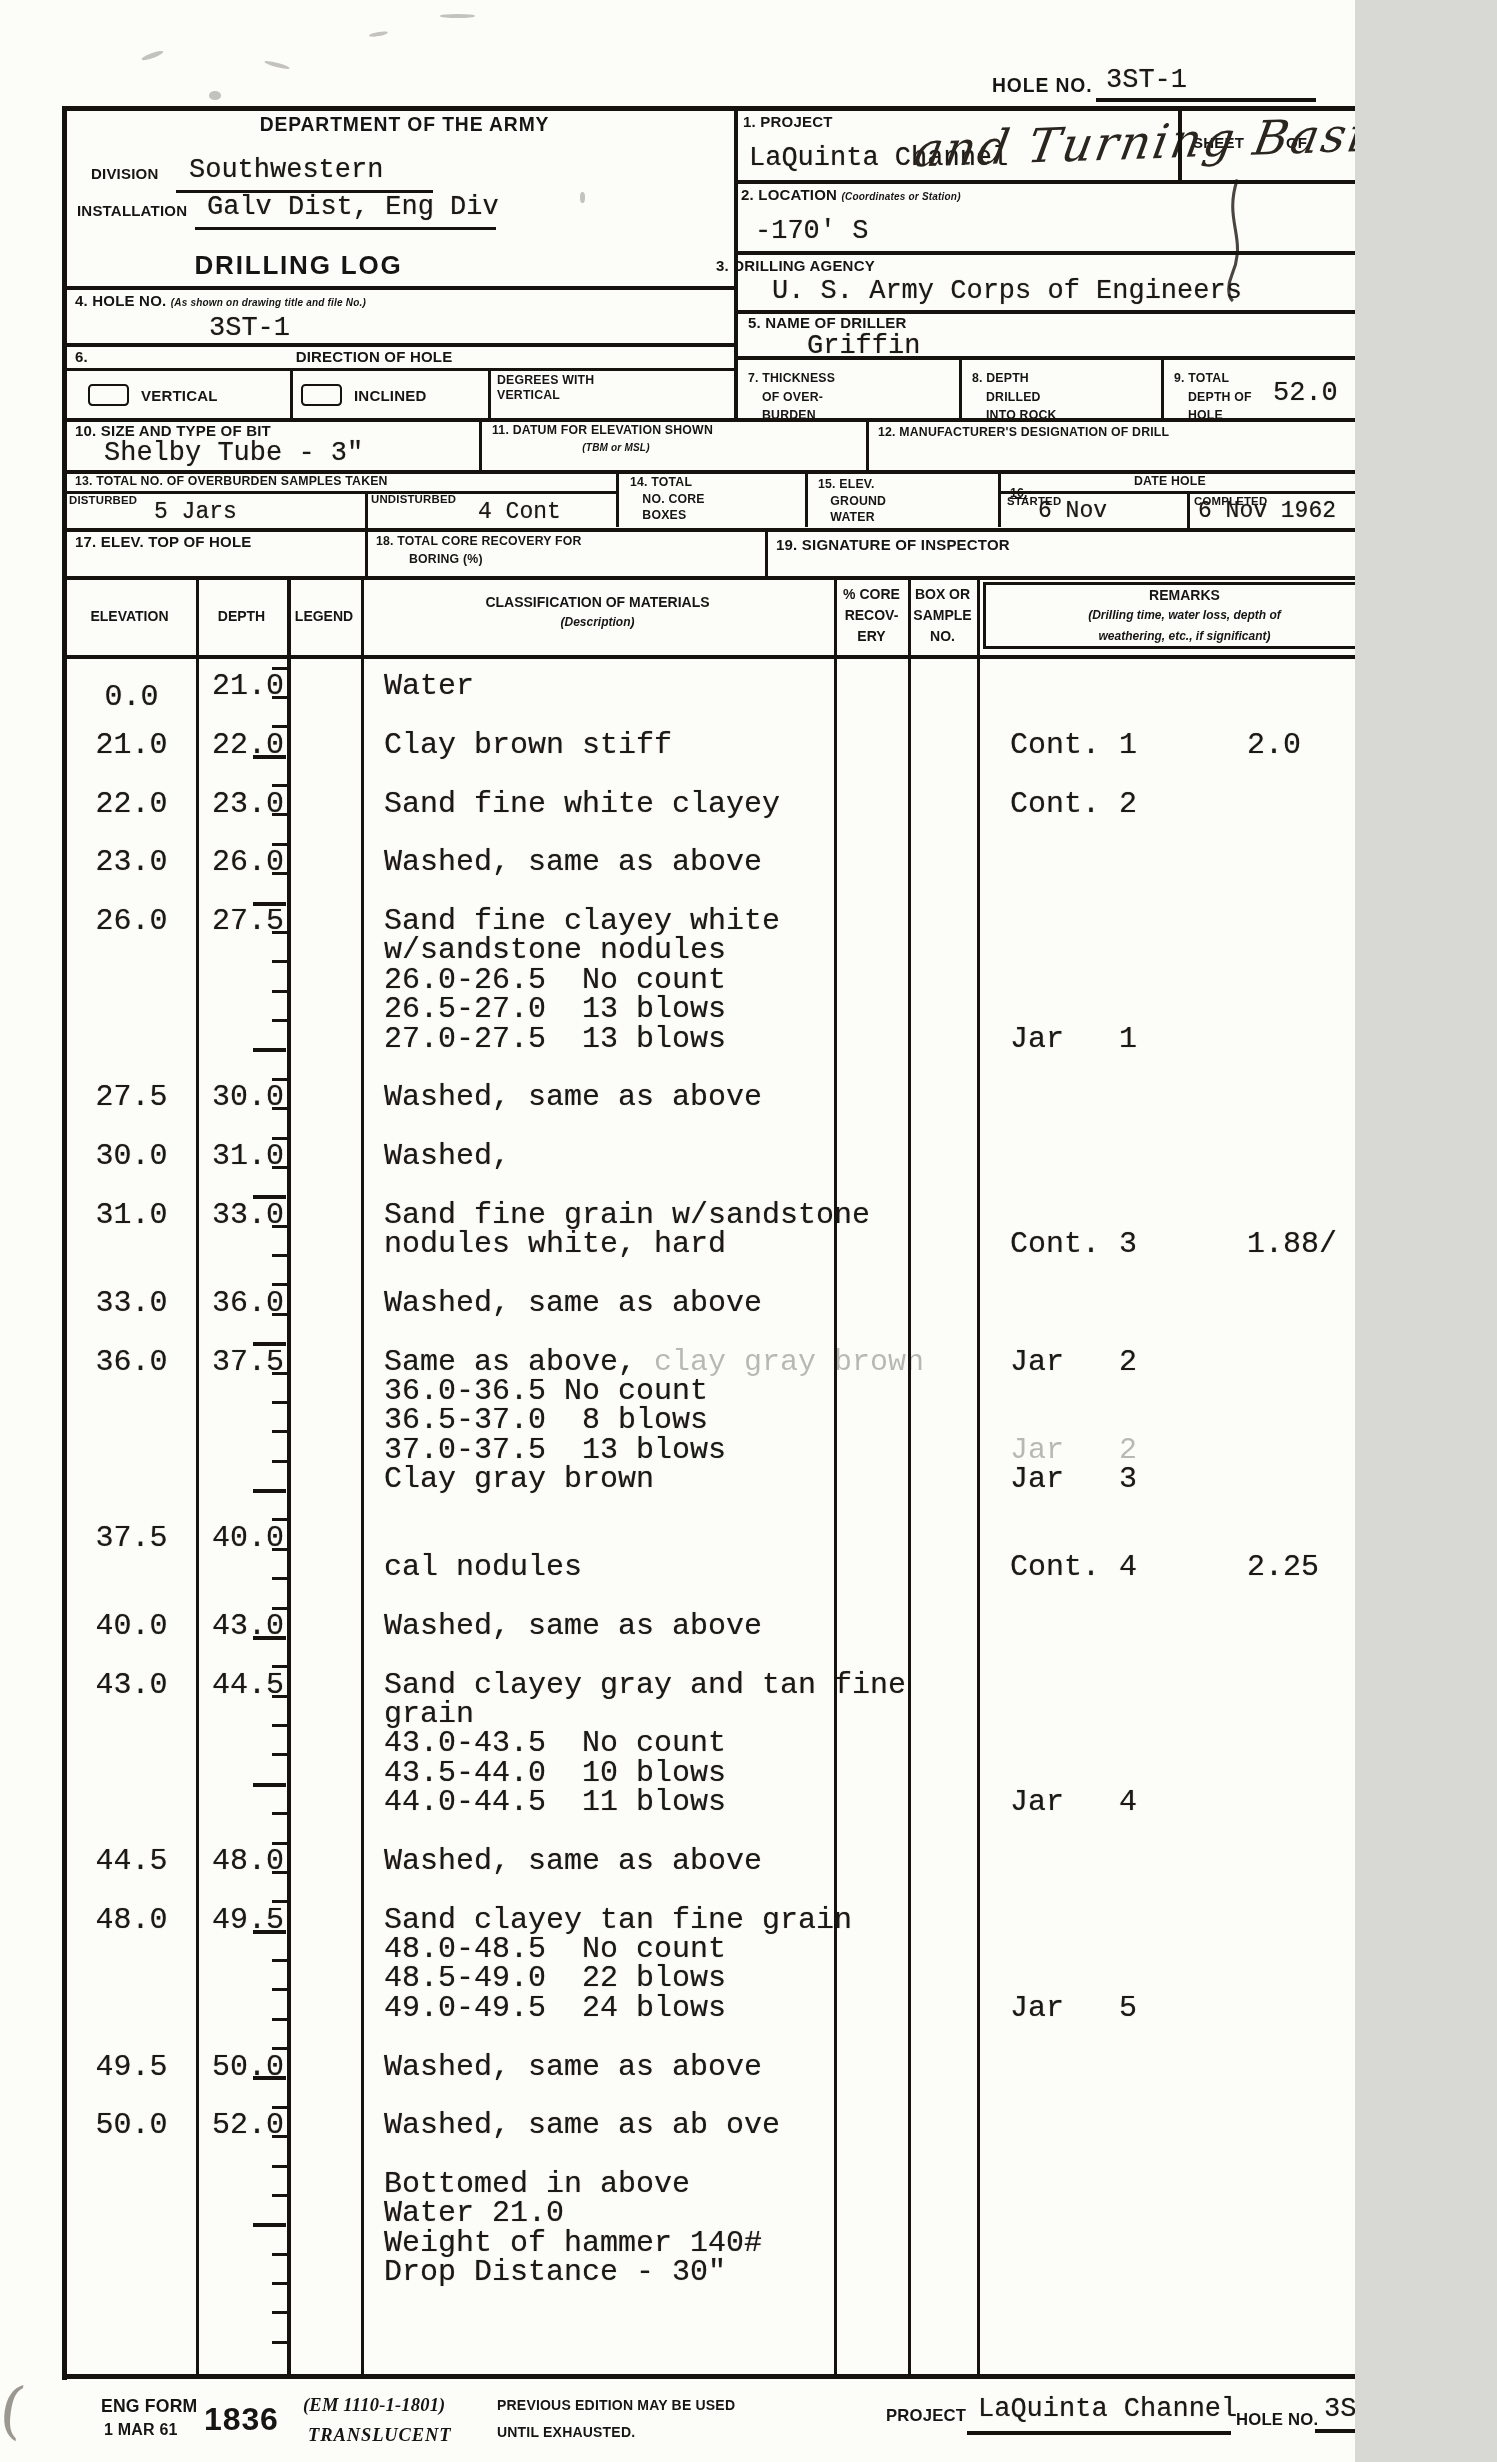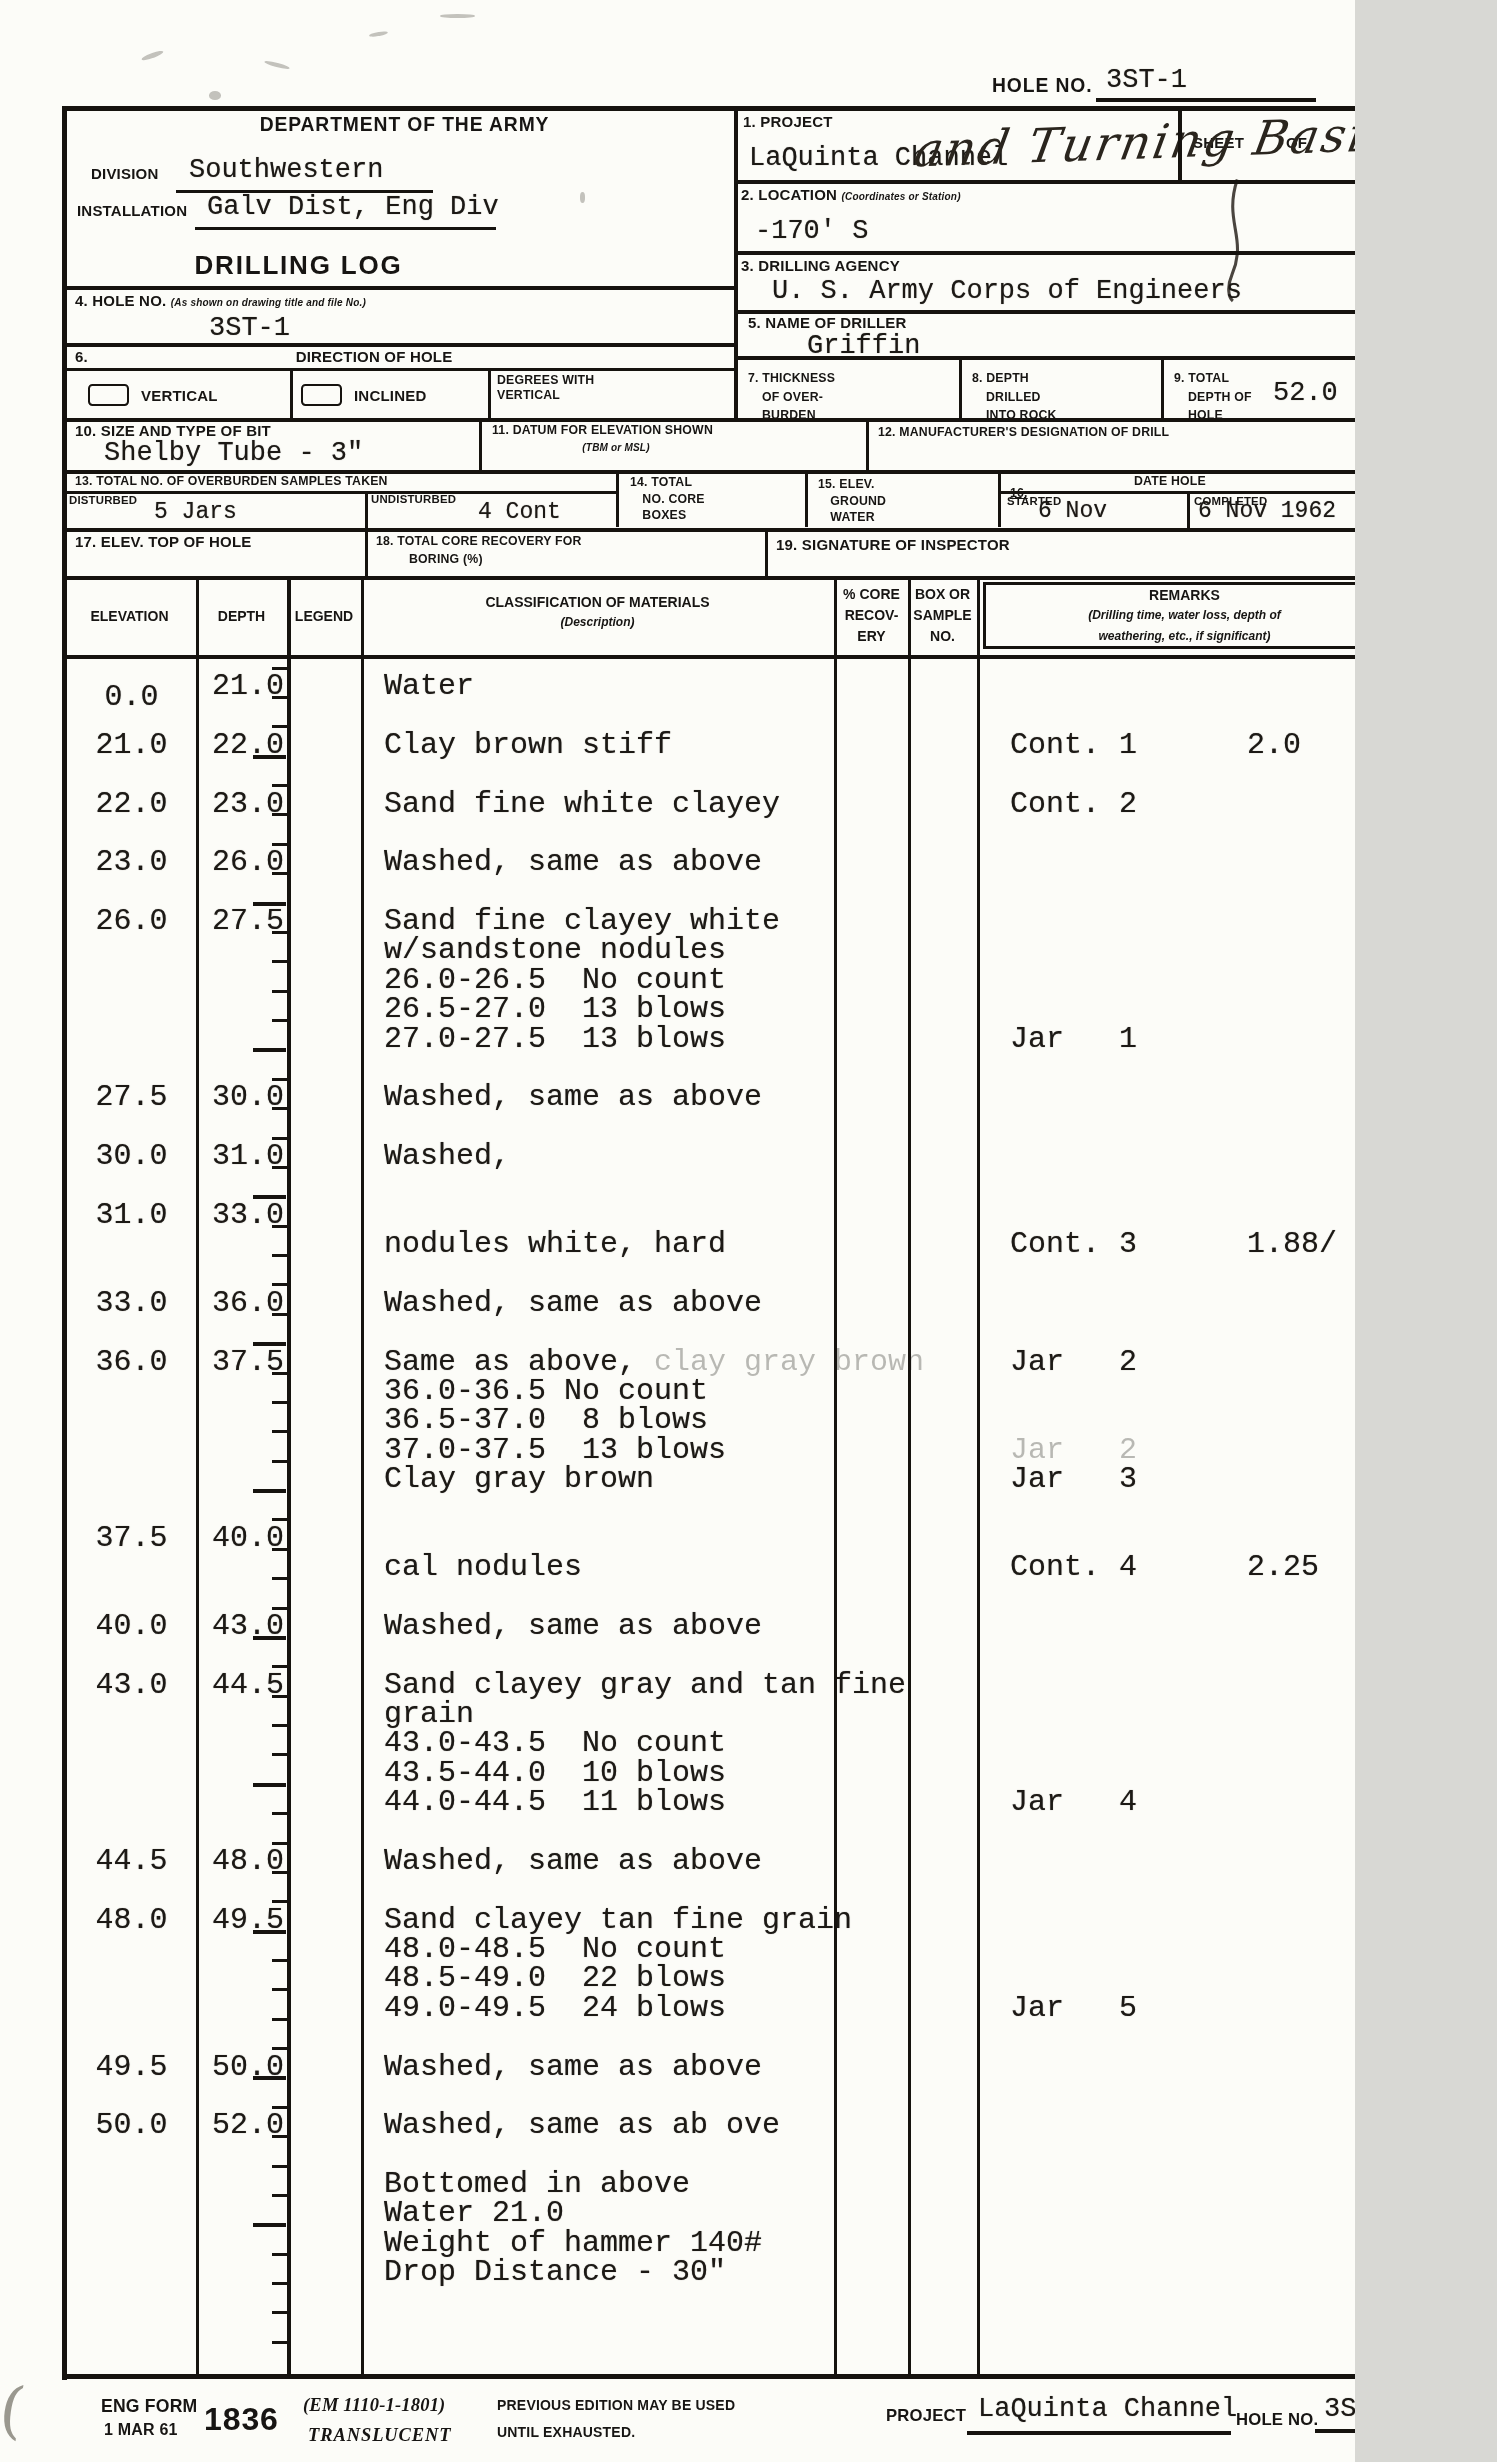--- a/index.html
+++ b/index.html
@@ -49,21 +49,21 @@
   <div class="lbl" style="left:1193px;top:134px;">SHEET</div>
   <div class="lbl" style="left:1286px;top:134px;">OF</div>
   <div class="hand" style="left:915px;top:114px;">and Turning Basin</div>
   <svg class="abs" style="left:1209px;top:176px;" width="53" height="132" viewBox="0 0 60 150">
     <path d="M32,4 C16,52 44,70 26,112 C20,126 22,138 27,142" stroke="#2a251e" stroke-width="3.5" fill="none" opacity="0.85"></path>
   </svg>
 
   <div class="lbl" style="left:741px;top:186px;"><span>2. LOCATION</span> <span class="note">(Coordinates or Station)</span></div>
   <div class="mono mono-md" style="left:755px;top:216px;">-170' S</div>
 
-  <div class="lbl" style="left:741px;top:257px;">3. DRILLING AGENCY</div>
+  <div class="lbl" style="left:716px;top:257px;">3. DRILLING AGENCY</div>
   <div class="mono mono-md" style="left:772px;top:276px;">U. S. Army Corps of Engineers</div>
 
   <div class="lbl" style="left:75px;top:292px;"><span>4. HOLE NO.</span> <span class="note">(As shown on drawing title and file No.)</span></div>
   <div class="mono mono-md" style="left:209px;top:313px;">3ST-1</div>
 
   <div class="lbl" style="left:748px;top:314px;">5. NAME OF DRILLER</div>
   <div class="mono mono-md" style="left:807px;top:331px;">Griffin</div>
 
   <div class="lbl" style="left:75px;top:348px;">6.</div>
   <div class="lbl ctr" style="left:176px;top:348px;width:396px;">DIRECTION OF HOLE</div>
@@ -139,20 +139,21 @@
       <div class="mono" style="left: 948px; top: 367px;">Jar</div>
       <div class="mono" style="left: 1057px; top: 367px;">1</div>
       <div class="mono ctr" style="left: 3.5px; top: 425px; width: 132px;">27.5</div>
       <div class="mono rgt" style="left: 125px; top: 425px; width: 97px;">30.0</div>
       <div class="mono" style="left: 322px; top: 425px;">Washed, same as above</div>
       <div class="mono ctr" style="left: 3.5px; top: 484px; width: 132px;">30.0</div>
       <div class="mono rgt" style="left: 125px; top: 484px; width: 97px;">31.0</div>
       <div class="mono" style="left: 322px; top: 484px;">Washed,</div>
       <div class="mono ctr" style="left: 3.5px; top: 543px; width: 132px;">31.0</div>
       <div class="mono rgt" style="left: 125px; top: 543px; width: 97px;">33.0</div>
+      <div class="mono" style="left: 322px; top: 543px;">Sand fine grain w/sandstone</div>
       <div class="mono" style="left: 322px; top: 572px;">nodules white, hard</div>
       <div class="mono" style="left: 948px; top: 572px;">Cont.</div>
       <div class="mono" style="left: 1057px; top: 572px;">3</div>
       <div class="mono" style="left: 1185px; top: 572px;">1.88/</div>
       <div class="mono ctr" style="left: 3.5px; top: 631px; width: 132px;">33.0</div>
       <div class="mono rgt" style="left: 125px; top: 631px; width: 97px;">36.0</div>
       <div class="mono" style="left: 322px; top: 631px;">Washed, same as above</div>
       <div class="mono ctr" style="left: 3.5px; top: 690px; width: 132px;">36.0</div>
       <div class="mono rgt" style="left: 125px; top: 690px; width: 97px;">37.5</div>
       <div class="mono" style="left: 322px; top: 690px;"><span>Same as above, </span><span class="faint">clay gray brown</span></div>

